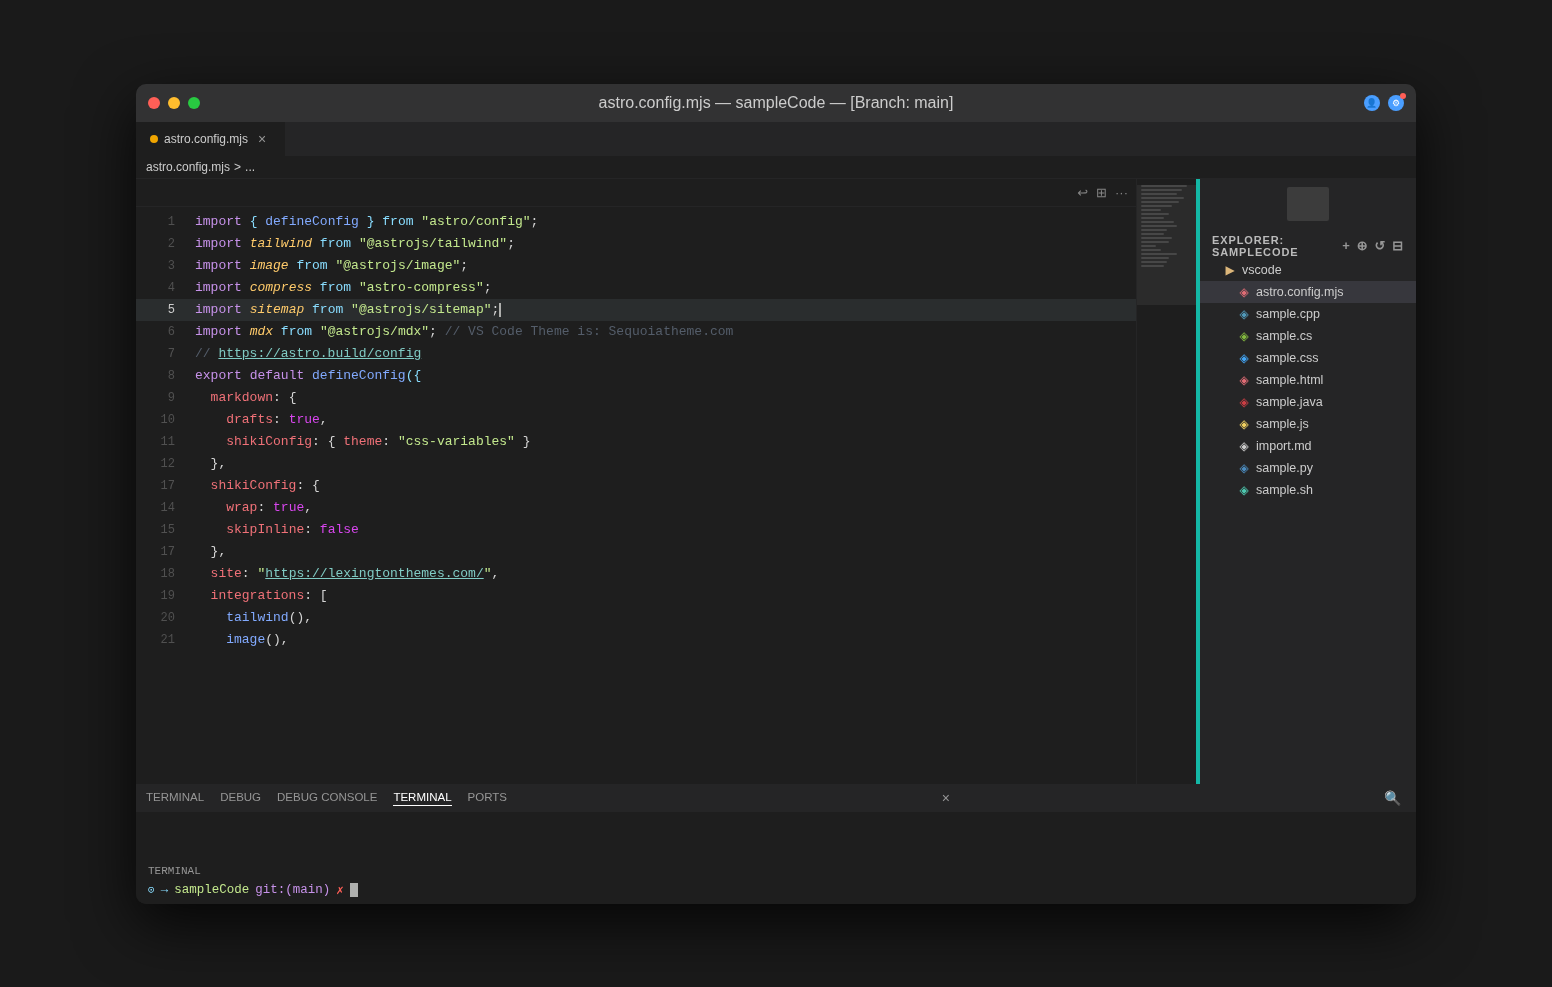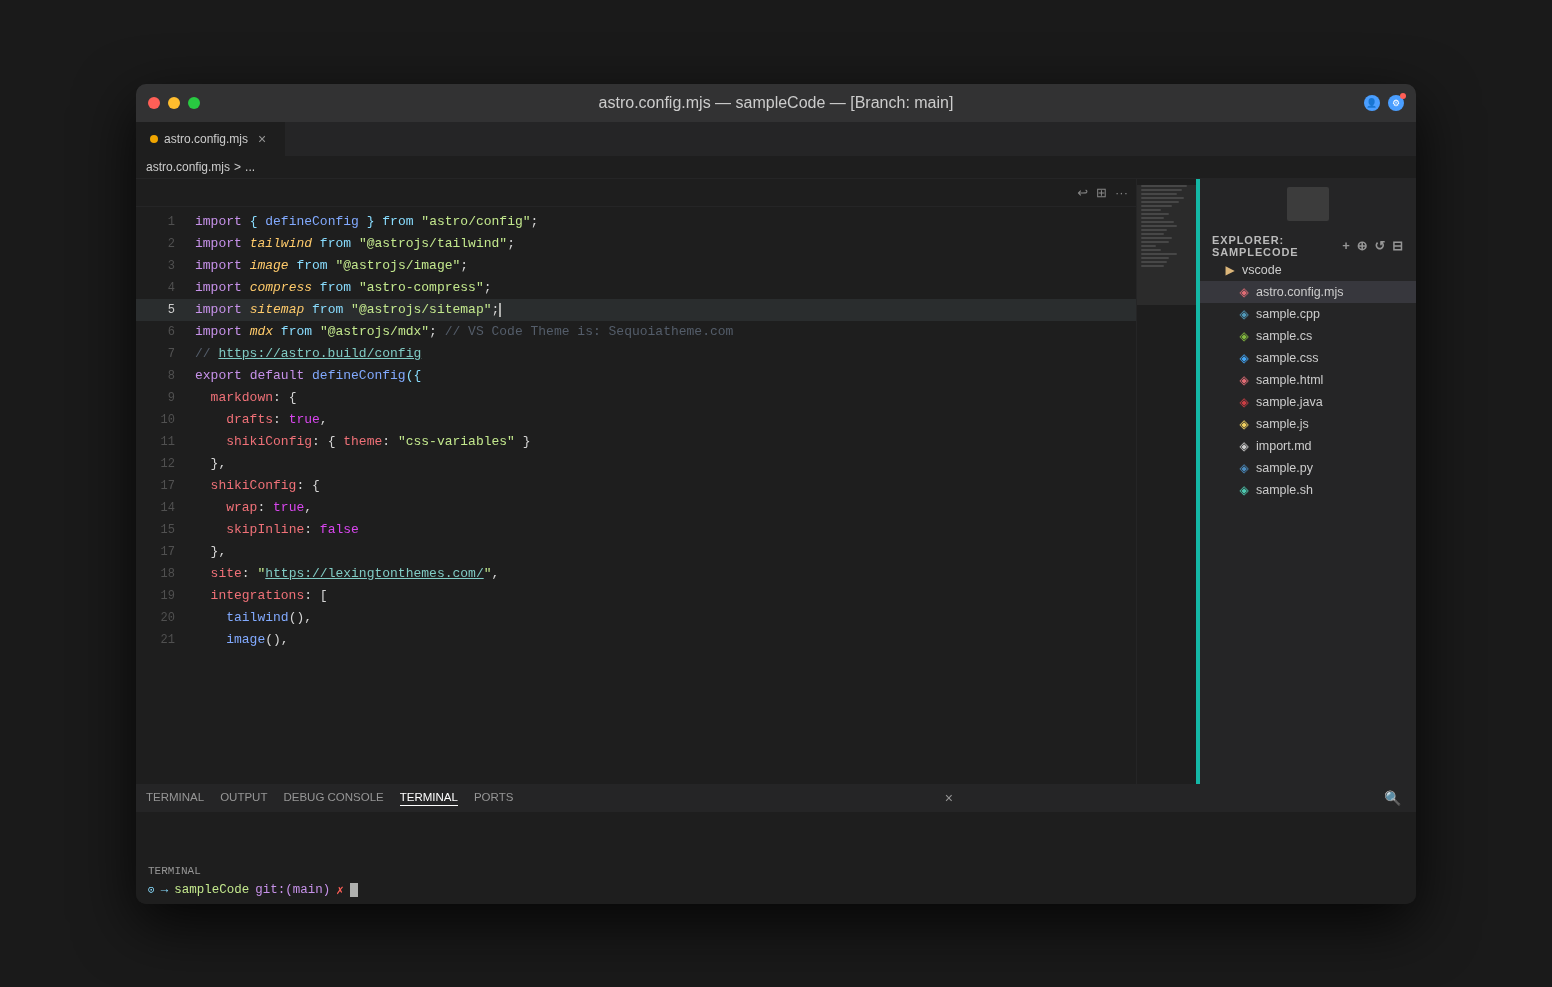--- a/index.html
+++ b/index.html
@@ -697,21 +697,21 @@
           <span class="file-icon" style="color:#4ec9b0;">◈</span>
           <span>sample.sh</span>
         </div>
       </div>
     </div>
   </div>
 
   <div class="terminal-panel">
     <div class="terminal-tabs">
       <span class="terminal-tab">TERMINAL</span>
-      <span class="terminal-tab">OUTPUT</span>
+      <span class="terminal-tab">DEBUG</span>
       <span class="terminal-tab">DEBUG CONSOLE</span>
       <span class="terminal-tab active">TERMINAL</span>
       <span class="terminal-tab">PORTS</span>
       <span class="terminal-close">×</span>
       <span class="terminal-search" style="color:#969696;font-size:14px;">🔍</span>
     </div>
     <div class="terminal-content">
       <div style="margin-bottom:4px;">
         <span style="color:#969696;font-size:11px;text-transform:uppercase;">TERMINAL</span>
       </div>

